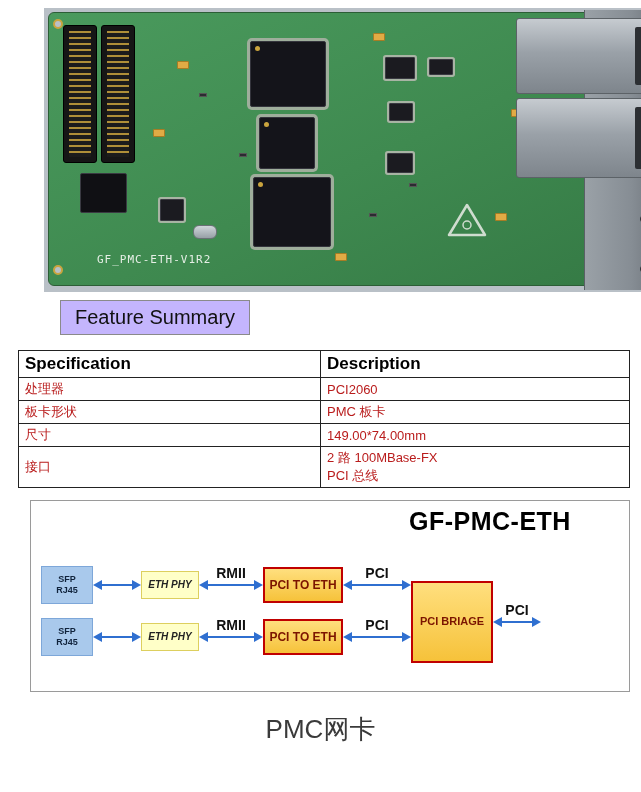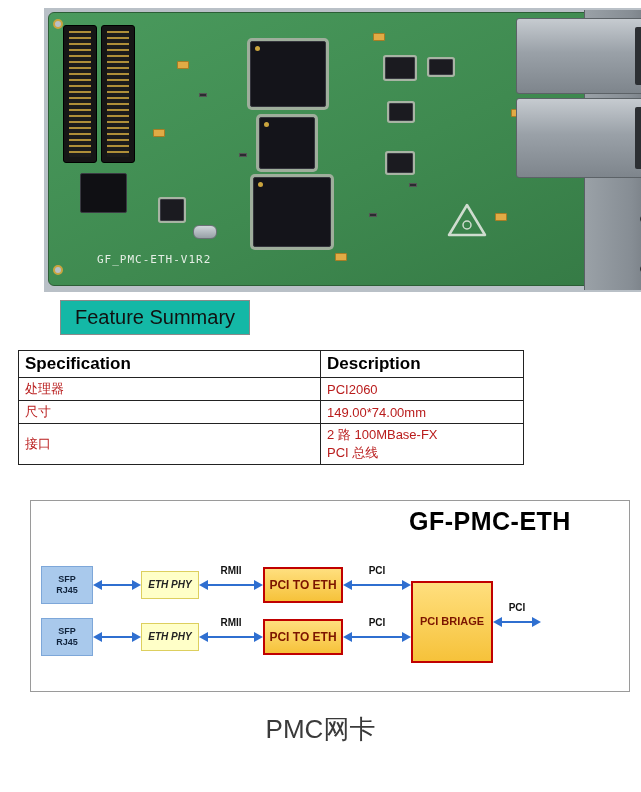--- a/index.html
+++ b/index.html
@@ -29,24 +29,24 @@
   .panel::after { content:""; position:absolute; right:14px; top:0; bottom:0; width:3px; background:#565b60; }
   .cage { position:absolute; width:150px; z-index:3; border:1px solid #5c6267; border-radius:3px;
           background:linear-gradient(180deg,#c6cbd0 0%,#9aa1a8 45%,#7e858c 100%); }
   .cage::after { content:""; position:absolute; right:4px; top:8px; bottom:8px; width:26px; background:#2c2f33; border-radius:2px; }
   .screw { position:absolute; width:10px; height:10px; border-radius:50%; z-index:4;
            background:radial-gradient(circle at 35% 35%,#8d9499,#3a3e42); border:1px solid #2c2f33; }
   .tri-logo { position:absolute; z-index:1; }
 
   
   .feature-box { position:absolute; left:60px; top:300px; padding:5px 14px; border:1px solid #8a8a8a;
-                 font-size:20px; color:#111; background:#14b8a6; }
+                 font-size:20px; color:#111; background:#c4b5fd; }
 
   
-  .spec-table { position:absolute; left:18px; top:350px; width:506px; border-collapse:collapse; }
+  .spec-table { position:absolute; left:18px; top:350px; width:612px; border-collapse:collapse; }
   .spec-table th, .spec-table td { border:1px solid #222; text-align:left; vertical-align:middle; }
   .spec-table th { font-size:17px; font-weight:600; padding:3px 6px; height:27px; }
   .spec-table td { font-size:13px; padding:2px 6px; height:22px; color:#b91c1c; }
   .spec-table .c1 { width:302px; }
   .pre { white-space:pre-line; }
 
   
   .diagram { position:absolute; left:30px; top:500px; width:600px; height:192px; border:1px solid #9a9a9a; background:#fff; }
   .dg-title { position:absolute; left:378px; top:6px; font-size:25px; font-weight:bold; color:#000; letter-spacing:.5px; }
   .blk { position:absolute; display:flex; align-items:center; justify-content:center; text-align:center;
@@ -54,21 +54,21 @@
   .sfp { background:#a9c9ec; border:1px solid #7da7d9; font-size:9px; color:#10233c; }
   .phy { background:#ffffc8; border:1px solid #ddcf5e; font-style:italic; font-size:10px; color:#222; }
   .p2e { background:linear-gradient(180deg,#ffdf7e 0%,#f6c23a 100%); border:2px solid #c00000; color:#7c1500; font-size:12px; }
   .bridge { background:linear-gradient(180deg,#ffdf7e 0%,#f6c23a 100%); border:2px solid #c00000; color:#7c1500; font-size:11px; }
   .prpmc { background:#8ca93e; border:1px solid #6e8830; font-style:italic; font-size:10px; color:#1c2a05; }
   .darrow { position:absolute; height:2px; background:#2f6fd0; }
   .darrow::before { content:""; position:absolute; left:-2px; top:-4px; border-top:5px solid transparent;
                     border-bottom:5px solid transparent; border-right:9px solid #2f6fd0; }
   .darrow::after { content:""; position:absolute; right:-2px; top:-4px; border-top:5px solid transparent;
                    border-bottom:5px solid transparent; border-left:9px solid #2f6fd0; }
-  .alabel { position:absolute; font-size:10px; font-weight:600; color:#111; text-align:center; }
+  .alabel { position:absolute; font-size:14px; font-weight:600; color:#111; text-align:center; }
 
   
   .caption { position:absolute; left:0; top:712px; width:100%; text-align:center; font-size:26px; color:#3a3a3a; }
 </style>
 </head>
 <body>
 
 <div class="page">
 
   <div class="photo">
@@ -127,20 +127,24 @@
         <th class="c1">Specification</th>
         <th>Description</th>
       </tr>
     </thead>
     <tbody>
       <tr>
         <td class="c1">处理器</td>
         <td class="pre">PCI2060</td>
       </tr>
       <tr>
+        <td class="c1">板卡形状</td>
+        <td class="pre">PMC 板卡</td>
+      </tr>
+      <tr>
         <td class="c1">尺寸</td>
         <td class="pre">149.00*74.00mm</td>
       </tr>
       <tr>
         <td class="c1">接口</td>
         <td class="pre">2 路 100MBase-FX
 PCI 总线</td>
       </tr>
     </tbody>
   </table>

